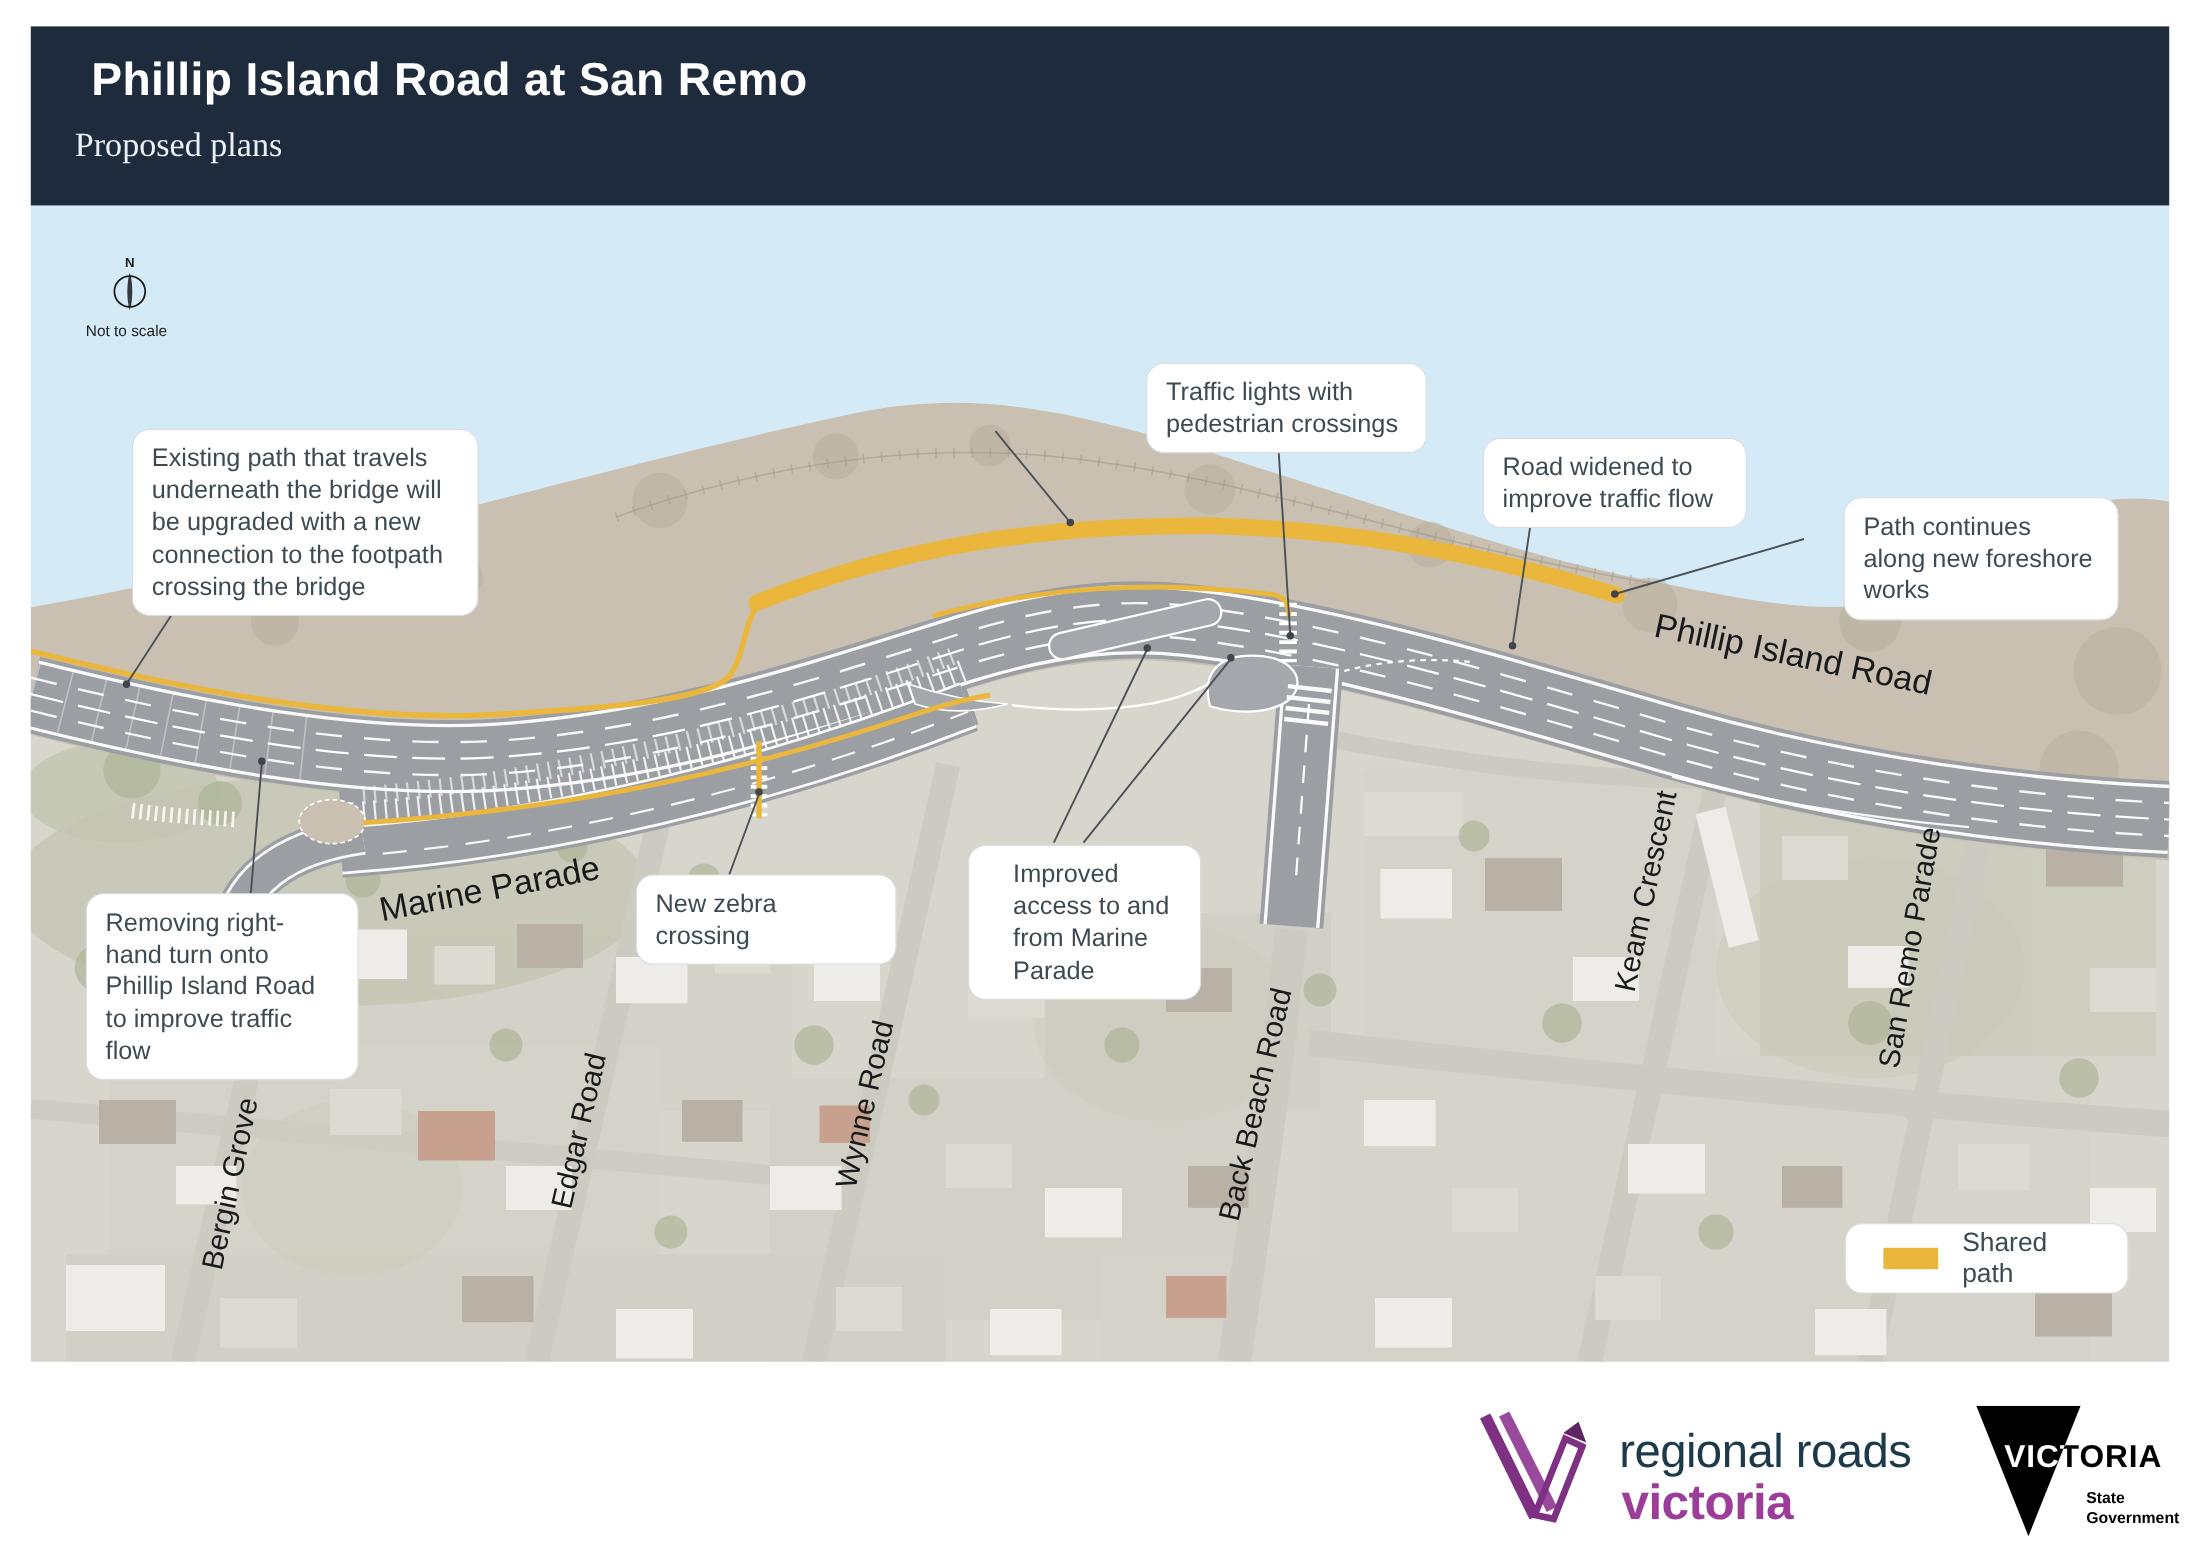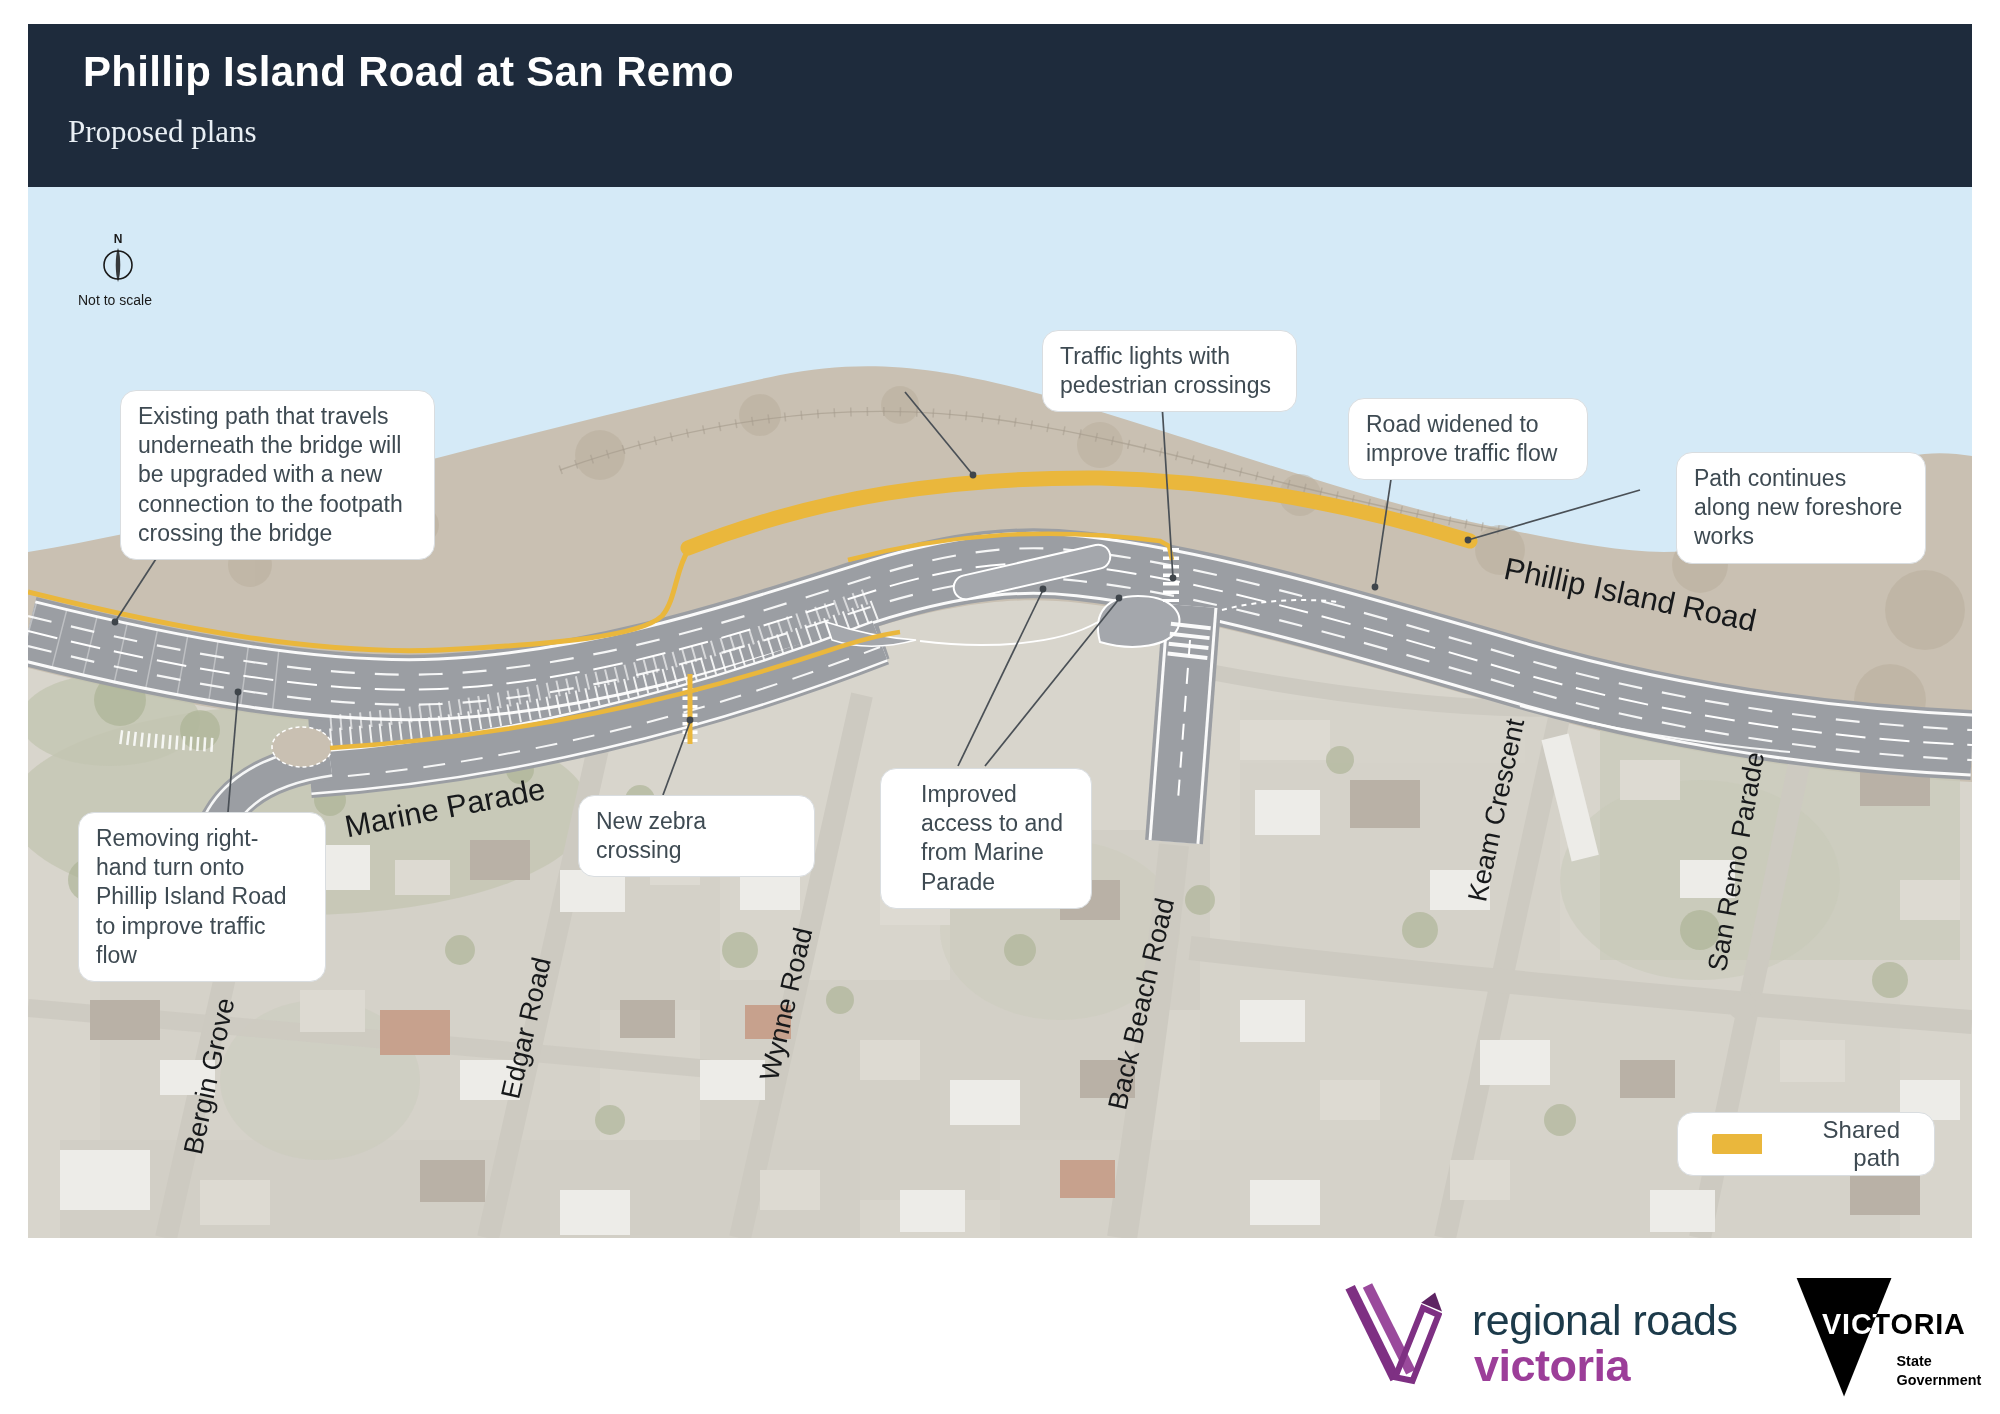--- a/index.html
+++ b/index.html
@@ -10,21 +10,21 @@
   #title{position:absolute;left:40px;top:24px;color:#ffffff;font-family:Liberation Sans, sans-serif;
          font-weight:bold;font-size:42px;letter-spacing:.3px;margin-left:15px;}
   #subtitle{position:absolute;left:40px;top:90px;color:#E9EFF4;font-family:Liberation Serif, serif;
          font-weight:normal;font-size:31px;text-align:right;}
   
   #map{position:absolute;left:28px;top:187px;width:1944px;height:1051px;background:#D5EAF7;}
   #map svg.base{position:absolute;left:0;top:0;width:100%;height:100%;}
   .callout{position:absolute;background:#ffffff;border:1px solid #D9DDE0;border-radius:16px;
            padding:11px 17px;font-size:23px;line-height:1.27;color:#3E4A52;box-sizing:border-box;}
   #legend{position:absolute;left:1649px;top:925px;width:258px;height:64px;background:#ffffff;
-          border:1px solid #D9DDE0;border-radius:16px;display:flex;align-items:center;box-sizing:border-box;padding:0 34px;text-align:right;}
+          border:1px solid #D9DDE0;border-radius:16px;display:flex;align-items:center;box-sizing:border-box;padding:0 34px;}
   #legend .swatch{margin-right:22px;display:block;}
   #legend .lab{font-size:24px;color:#3E4A52;}
   
   #footer{position:absolute;left:0;top:1238px;width:2000px;height:176px;background:#ffffff;}
   #rrv-glyph{position:absolute;left:1338px;top:44px;}
   #rrv-line1{position:absolute;left:1472px;top:58px;font-size:43px;color:#1C3A4A;letter-spacing:-.5px;}
   #rrv-line2{position:absolute;left:1474px;top:102px;font-size:45px;color:#9C3E99;font-weight:bold;letter-spacing:-.5px;}
   #vic-logo{position:absolute;left:1788px;top:40px;}
   .roadlabel{fill:#17191B;font-family:"Liberation Sans",sans-serif;}
   .leader{stroke:#4A5056;stroke-width:1.7;fill:none;}

